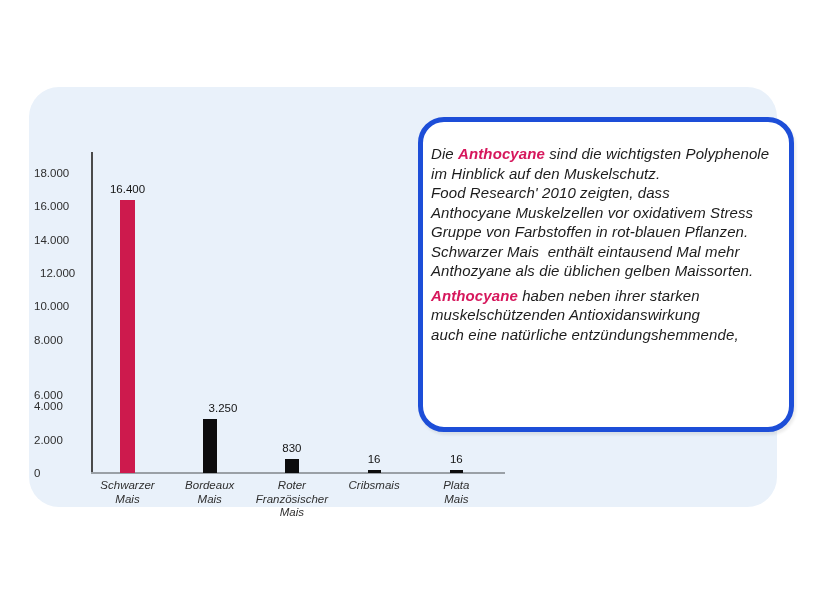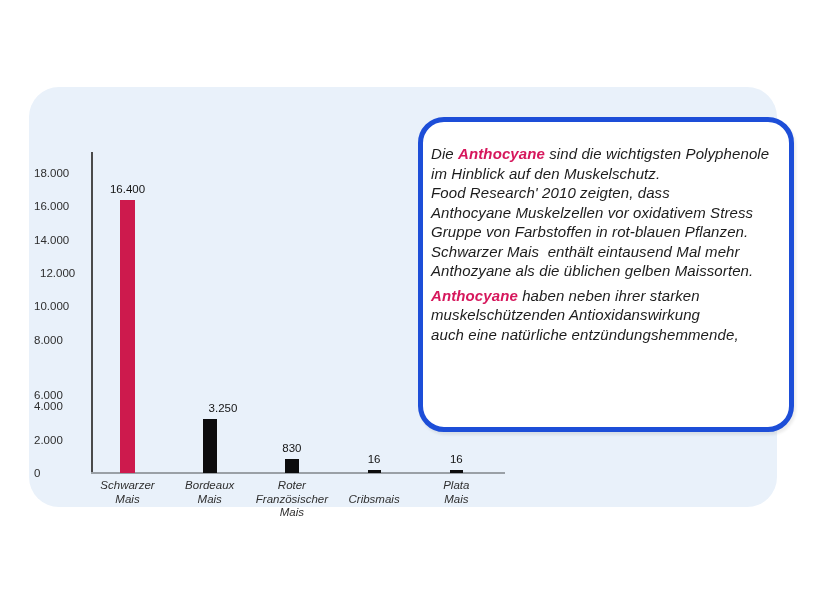--- a/index.html
+++ b/index.html
@@ -72,21 +72,21 @@
       </div>
       <div class="bar" style="left: 284.9px; top: 459px; width: 14px; height: 14px; background: rgb(12, 12, 13);"></div>
       <div class="vlabel" style="left: 256.9px; width: 70px; top: 442px; height: 13px;">830</div>
       <div class="xcat" style="left: 236.9px; width: 110px; top: 479px;">
         <div style="">Roter</div>
         <div style="">Französischer</div>
         <div style="">Mais</div>
       </div>
       <div class="bar" style="left: 367.6px; top: 470px; width: 13px; height: 3px; background: rgb(12, 12, 13);"></div>
       <div class="vlabel" style="left: 339.1px; width: 70px; top: 453px; height: 13px;">16</div>
-      <div class="xcat" style="left: 319.1px; width: 110px; top: 493px;">
+      <div class="xcat" style="left: 319.1px; width: 110px; top: 479px;">
         <div style="">Cribsmais</div>
       </div>
       <div class="bar" style="left: 449.8px; top: 470px; width: 13px; height: 3px; background: rgb(12, 12, 13);"></div>
       <div class="vlabel" style="left: 421.3px; width: 70px; top: 453px; height: 13px;">16</div>
       <div class="xcat" style="left: 401.3px; width: 110px; top: 479px;">
         <div style="">Plata</div>
         <div style="">Mais</div>
       </div>
     </div>
 

